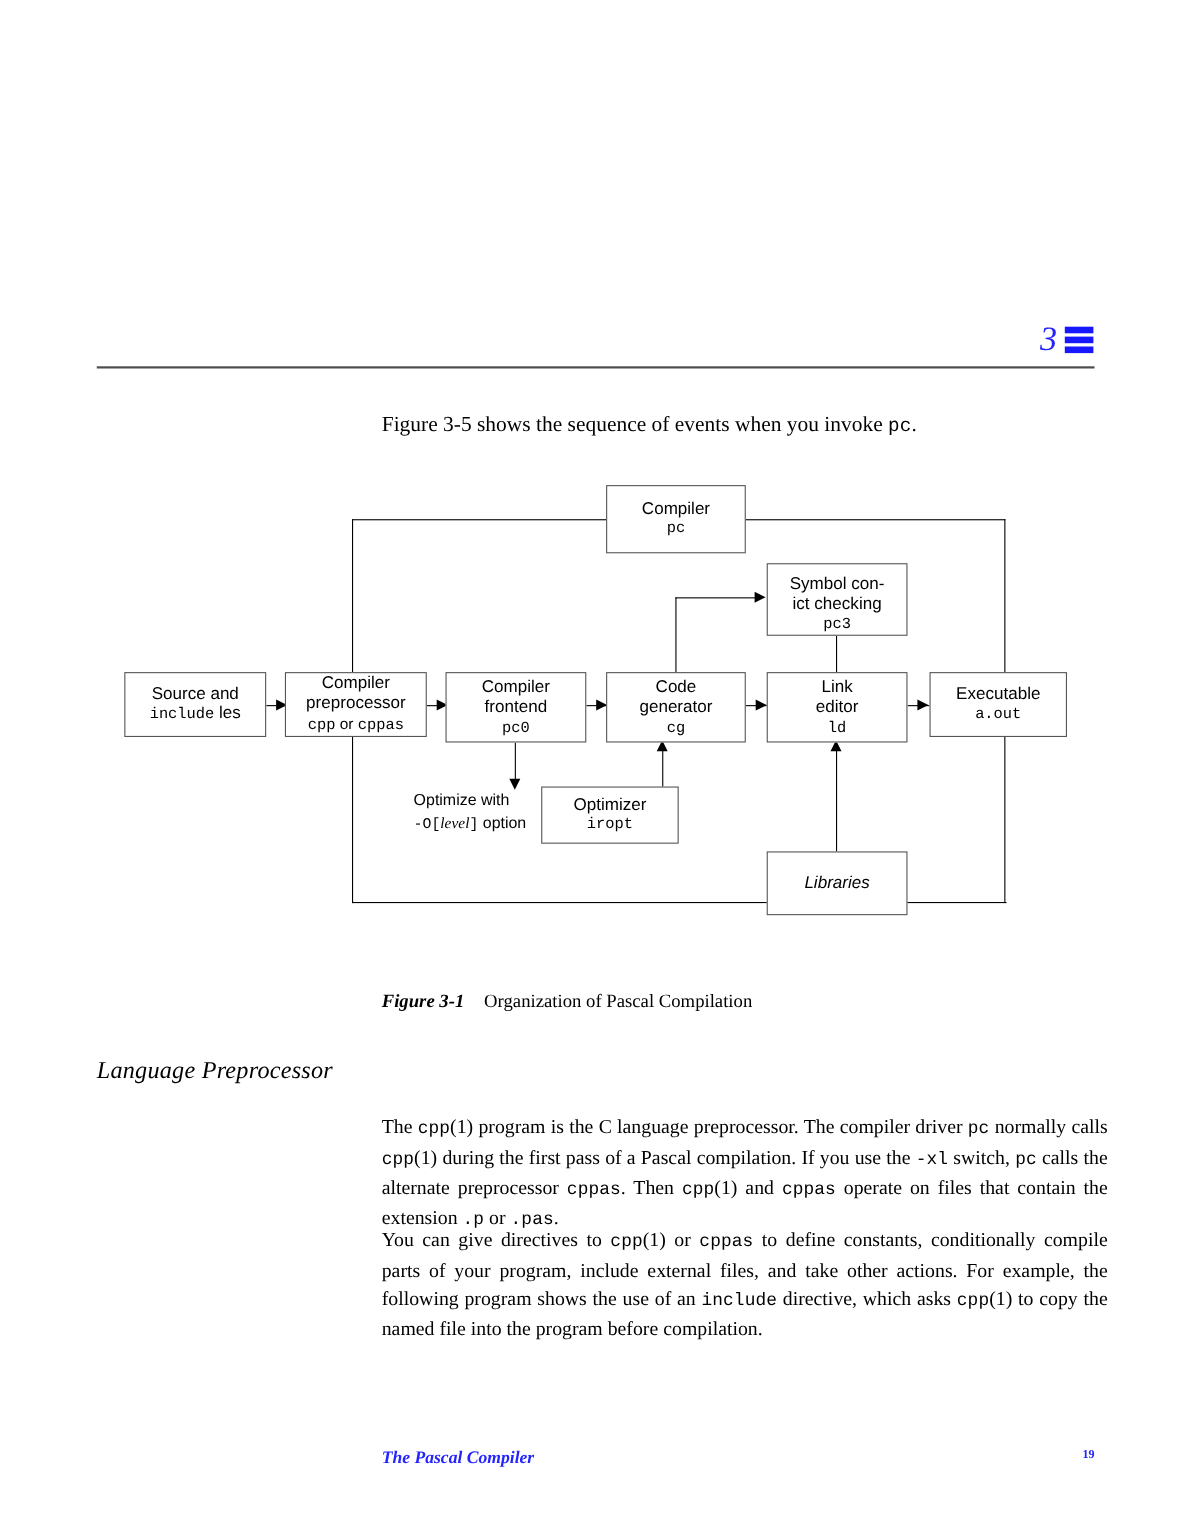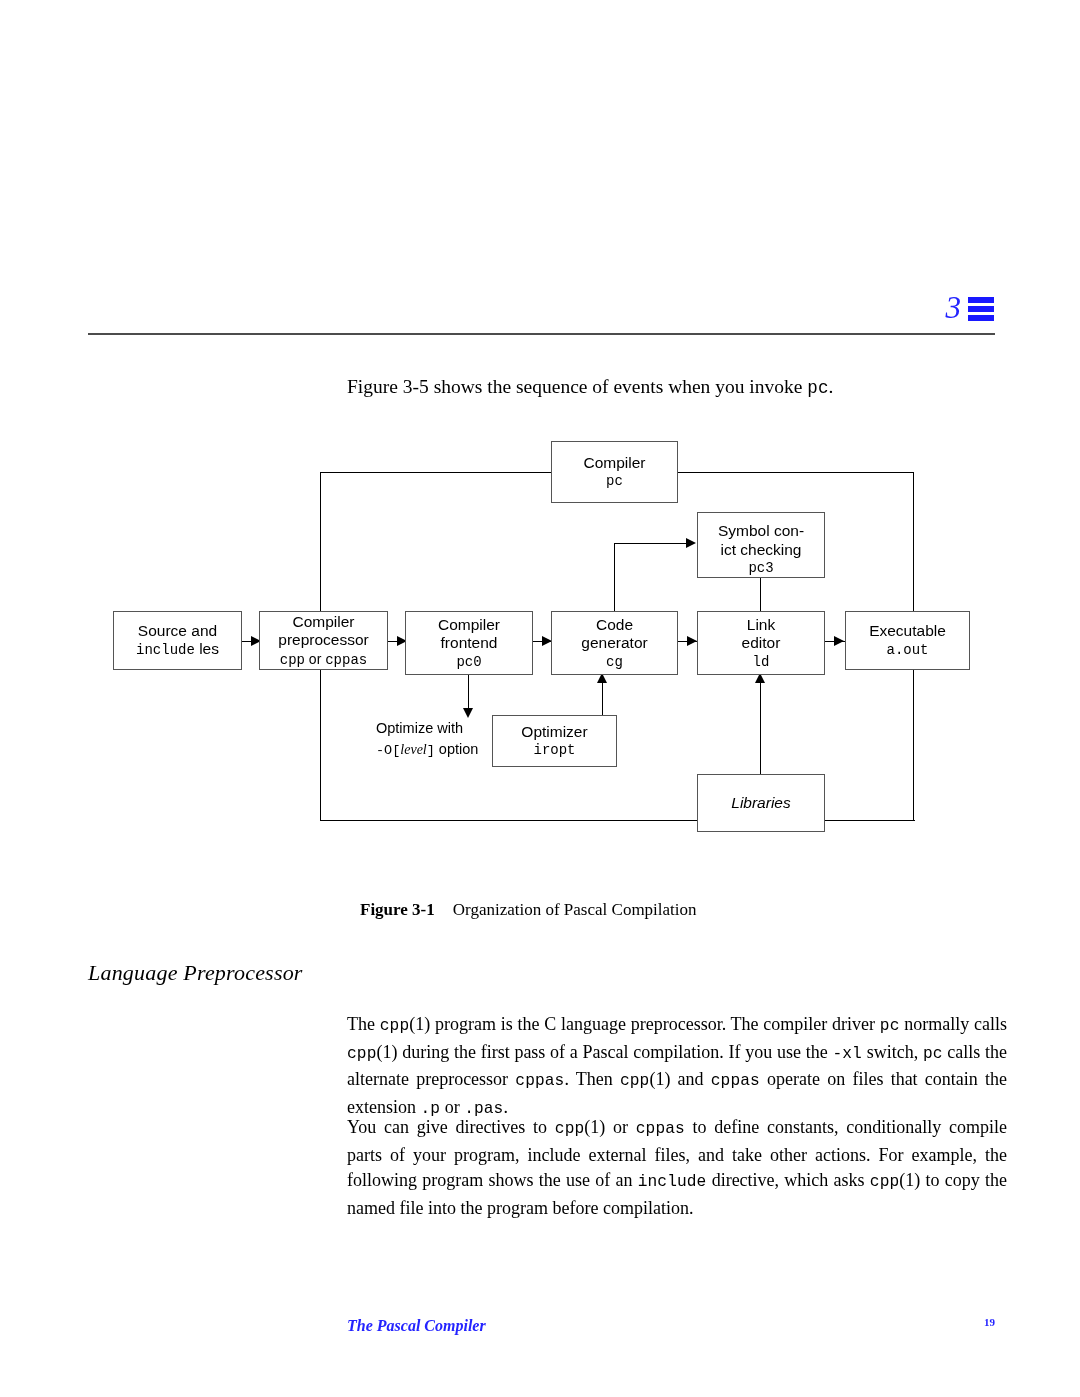--- a/index.html
+++ b/index.html
@@ -74,21 +74,21 @@
     color:#000;z-index:3;text-align:left;
   }
   .figure .note .opt{font-family:"Liberation Mono", monospace;font-size:13.5px;}
   .figure .note .lvl{font-family:"Liberation Serif", serif;font-style:italic;font-size:14px;}
 
   
   .caption{
     position:absolute;left:347px;top:900px;
     font-size:17px;
   }
-  .caption .cnum{font-weight:bold;margin-right:18px;margin-left:13px;}
+  .caption .cnum{font-style:italic;font-weight:bold;margin-right:18px;}
 
   
   .heading{
     position:absolute;left:88px;top:945px;
     font-family:"Liberation Serif", serif;
     font-style:italic;
     font-weight:400;
     font-size:22px;
     letter-spacing:0.2px;
   }

